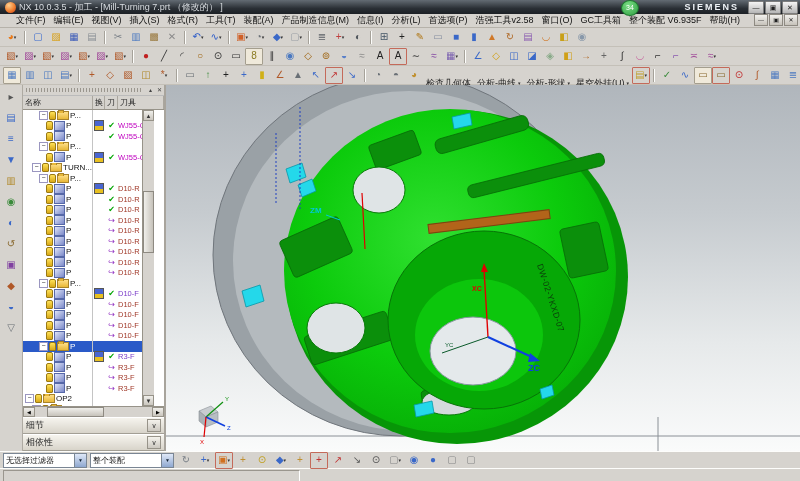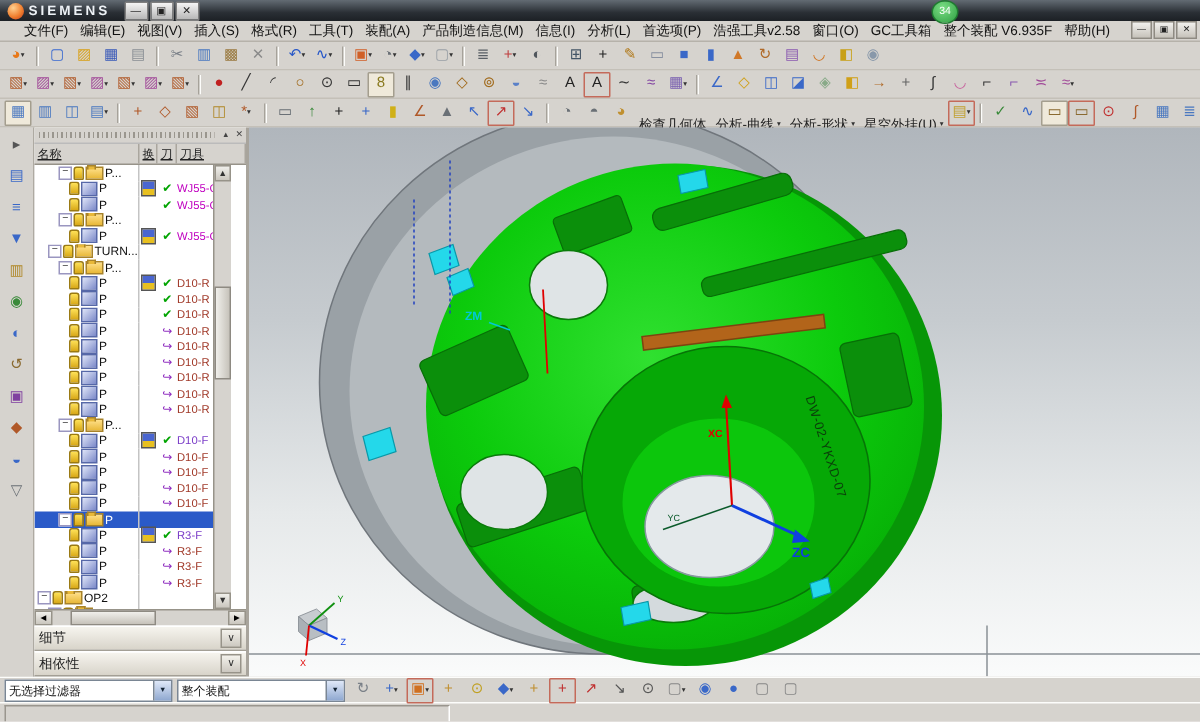--- a/index.html
+++ b/index.html
@@ -41,21 +41,21 @@
   .resbar{width:22px;background:#d6d3ce;border-right:1px solid #aeaaa2;display:flex;
           flex-direction:column;align-items:center;padding-top:5px;gap:8px;flex:0 0 auto;}
   .ricon{width:16px;height:13px;font-size:10px;line-height:13px;text-align:center;}
   
   .panel{width:141px;flex:0 0 auto;background:#fff;border-right:2px solid #a8a49c;
          display:flex;flex-direction:column;}
   .phead{height:10px;background:#d6d3ce;display:flex;align-items:center;border-bottom:1px solid #bbb;}
   .grip{flex:1;height:4px;margin:0 3px;background:repeating-linear-gradient(90deg,#9a968e 0 1px,transparent 1px 3px);}
   .pbtn{width:9px;height:8px;font-size:6px;line-height:8px;text-align:center;color:#444;}
   .pcols{display:flex;height:13px;background:#d6d3ce;border-bottom:1px solid #979389;
-         font-size:8px;color:#222;align-items:center;flex:0 0 auto;text-decoration:underline;}
+         font-size:8px;color:#222;align-items:center;flex:0 0 auto;}
   .pcols span{border-right:1px solid #aaa69e;height:100%;display:flex;align-items:center;padding-left:2px;box-sizing:border-box;}
   .hc-name{width:70px;} .hc-chg{width:12px;} .hc-st{width:13px;} .hc-tool{flex:1;}
   .treewrap{flex:1;display:flex;overflow:hidden;}
   .rows{width:119px;overflow:hidden;}
   .trow{height:10.5px;display:flex;align-items:center;font-size:8px;color:#111;white-space:nowrap;}
   .trow.sel{background:#2a5ac8;color:#fff;}
   .cname{width:70px;display:flex;align-items:center;overflow:hidden;flex:0 0 auto;
          border-right:1px solid #c4c4c4;height:100%;box-sizing:border-box;}
   .cchg{width:12px;flex:0 0 auto;display:flex;justify-content:center;}
   .cst{width:13px;flex:0 0 auto;text-align:center;font-size:8px;}
@@ -88,36 +88,37 @@
           align-items:center;font-size:9px;color:#222;padding:0 3px;}
   .chev{margin-left:auto;width:12px;height:11px;font-size:7px;line-height:11px;text-align:center;
         color:#333;background:linear-gradient(#f4f2ec,#ccc8c0);border:1px solid #979389;}
   
   .viewport{flex:1;position:relative;overflow:hidden;
             background:linear-gradient(#b0b6bc 0%,#c6cbcf 35%,#e6e9ea 70%,#fafbfb 100%);}
   .viewport svg{position:absolute;left:0;top:0;}
   
   .selbar{height:16px;display:flex;align-items:center;background:#d6d3ce;
           border-top:1px solid #fdfdfb;padding-left:3px;gap:3px;}
-  .combo{height:13px;background:#fff;border:1px solid #7a8694;display:flex;align-items:center;gap:28px;}
+  .combo{height:13px;background:#fff;border:1px solid #7a8694;display:flex;align-items:center;}
   .combo .ctext{width:66px;padding:0 2px;font-size:8px;color:#111;white-space:nowrap;overflow:hidden;}
   .combo .cbtn{width:11px;height:100%;background:linear-gradient(#dfe8f8,#8fa8d0);
                border-left:1px solid #7a8694;font-size:5px;color:#123;display:flex;
                align-items:center;justify-content:center;}
   .statusbar{height:14px;background:#d6d3ce;border-top:1px solid #fdfdfb;display:flex;
              align-items:center;font-size:9px;font-weight:bold;color:#4a342c;}
   .scell{width:295px;height:11px;margin:0 3px;border:1px solid;border-color:#9a968e #fff #fff #9a968e;flex:0 0 auto;}
 </style>
 </head>
 <body>
 
 <div class="win">
 
   <div class="titlebar">
     <span class="nxlogo"></span>
+    <span class="ttext">NX 10.0.3.5 - 加工 - [Mill-Turning 7.prt （修改的） ]</span>
     <span class="brand">SIEMENS</span>
     <span class="wbtn">—</span>
     <span class="wbtn">▣</span>
     <span class="wbtn">✕</span>
   </div>
   <div class="badge">34</div>
 
   <div class="menubar" id="menubar">
     <span id="menu-items" style="display:flex;">
         <span class="mitem">文件(F)</span>

